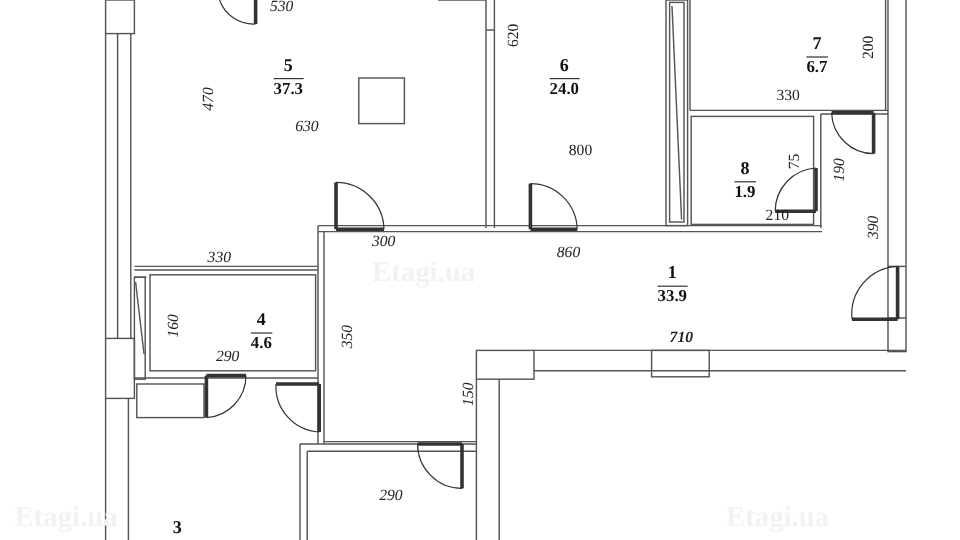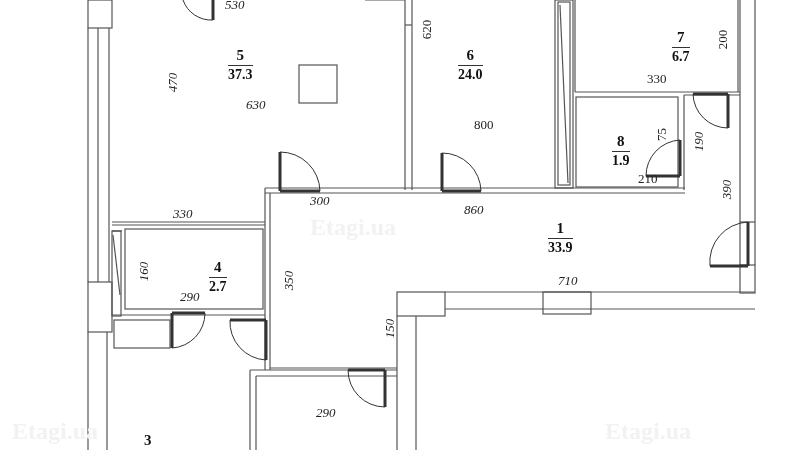--- a/index.html
+++ b/index.html
@@ -178,21 +178,21 @@
 <div class="room-label" style="left:612px;top:134px;">
   <span class="num">8</span>
   <span class="area">1.9</span>
 </div>
 <div class="room-label" style="left:548px;top:221px;">
   <span class="num">1</span>
   <span class="area">33.9</span>
 </div>
 <div class="room-label" style="left:209px;top:260px;">
   <span class="num">4</span>
-  <span class="area">2.7</span>
+  <span class="area">4.6</span>
 </div>
 <div class="room-label" style="left:140px;top:433px;">
   <span class="num" style="border-bottom:none;">3</span>
 </div>
 
 <div class="dim" style="left:225px;top:-2px;">530</div>
 <div class="dim rot" style="left:163px;top:76px;">470</div>
 <div class="dim" style="left:246px;top:98px;">630</div>
 <div class="dim" style="left:310px;top:165px;margin-top:29px;">300</div>
 <div class="dim upright rot" style="left:417px;top:23px;">620</div>
@@ -201,15 +201,15 @@
 <div class="dim upright" style="left:647px;top:72px;">330</div>
 <div class="dim upright rot" style="left:655px;top:128px;">75</div>
 <div class="dim rot" style="left:689px;top:135px;">190</div>
 <div class="dim upright" style="left:638px;top:172px;">210</div>
 <div class="dim rot" style="left:717px;top:183px;">390</div>
 <div class="dim" style="left:464px;top:203px;">860</div>
 <div class="dim" style="left:173px;top:207px;">330</div>
 <div class="dim rot" style="left:134px;top:265px;">160</div>
 <div class="dim" style="left:180px;top:290px;">290</div>
 <div class="dim rot" style="left:279px;top:274px;">350</div>
-<div class="dim" style="left:558px;top:274px;">710</div>
+<div class="dim" style="left:558px;top:274px;font-weight:bold;">710</div>
 <div class="dim rot" style="left:380px;top:322px;">150</div>
 <div class="dim" style="left:316px;top:406px;">290</div>
 
 </body></html>

